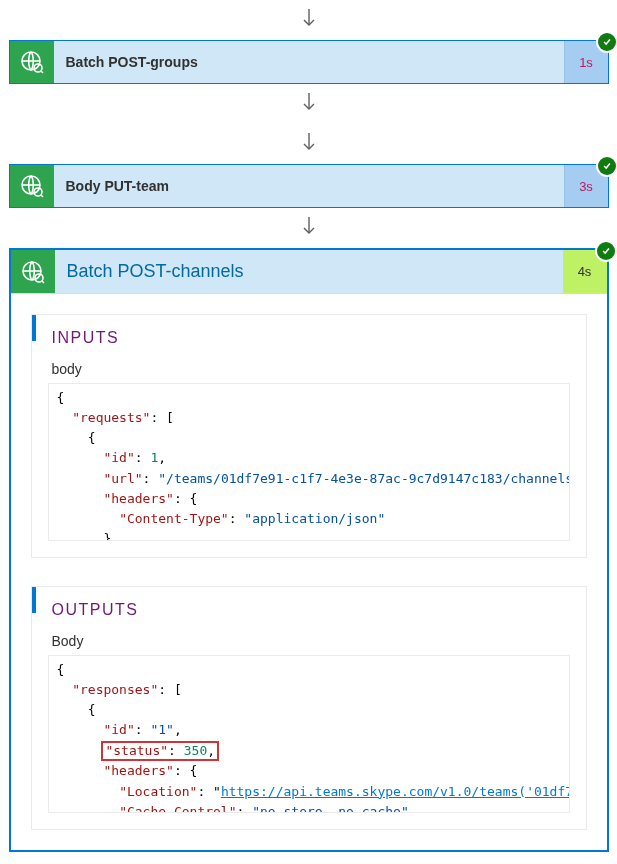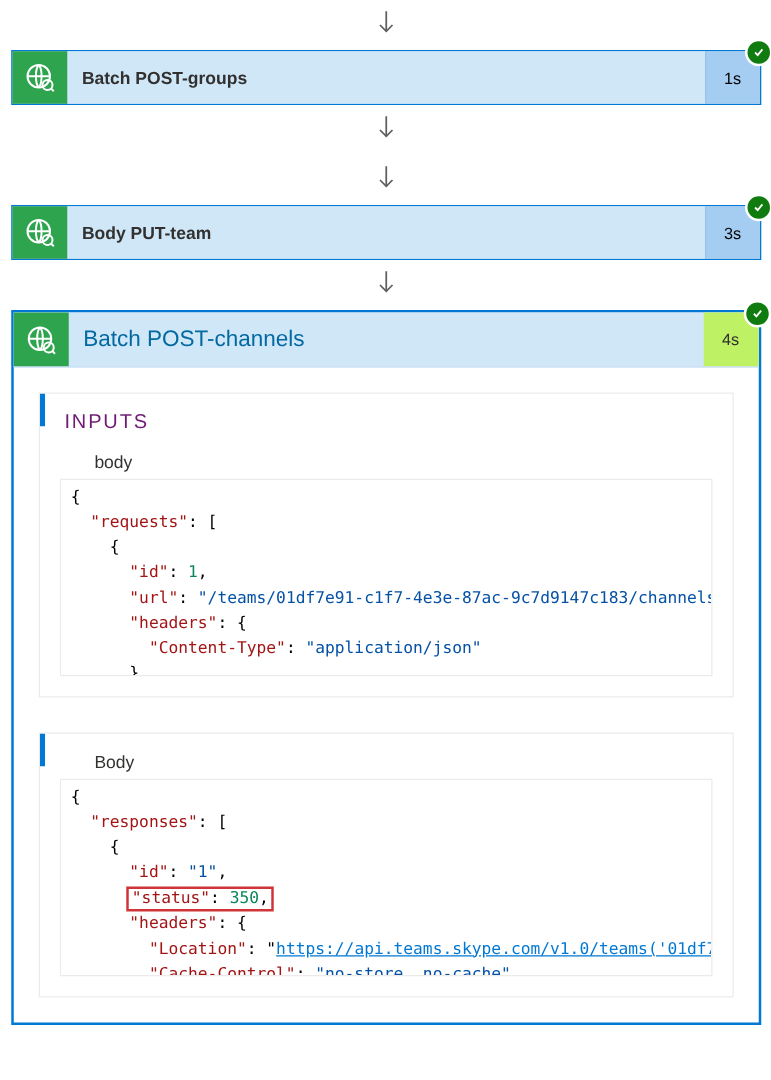--- a/index.html
+++ b/index.html
@@ -42,21 +42,21 @@
     font-size: 14px;
     color: #323130;
     background: #d0e7f8;
     font-weight: bold;
   }
   .card .time {
     width: 44px;
     background: #a4cdf1;
     display: flex; align-items: center; justify-content: center;
     font-size: 13px;
-    color: #000000;
+    color: #be185d;
     border-left: 1px solid rgba(0,0,0,0.05);
   }
   .badge {
     position: absolute;
     top: -8px; right: -8px;
     width: 18px; height: 18px;
     background: #107c10;
     border-radius: 50%;
     display: flex; align-items: center; justify-content: center;
     color: #fff;
@@ -119,21 +119,20 @@
     color: #701a75;
     font-weight: 400;
     margin-bottom: 14px;
     padding-left: 4px;
   }
   .field-label {
     font-size: 14px;
     color: #323130;
     margin-bottom: 6px;
     padding-left: 4px;
-    margin-left: 24px;
   }
   .code-box {
     border: 1px solid #edebe9;
     background: #ffffff;
     padding: 4px 2px 0 8px;
     height: 158px;
     overflow: auto;
     font-family: Consolas, Menlo, Monaco, monospace;
     font-size: 13px;
     line-height: 1.55;
@@ -265,20 +264,21 @@
     <span class="tok-punc">{</span>
       <span class="tok-key">"id"</span><span class="tok-punc">: </span><span class="tok-num">1</span><span class="tok-punc">,</span>
       <span class="tok-key">"url"</span><span class="tok-punc">: </span><span class="tok-str">"/teams/01df7e91-c1f7-4e3e-87ac-9c7d9147c183/channels"</span>
       <span class="tok-key">"headers"</span><span class="tok-punc">: {</span>
         <span class="tok-key">"Content-Type"</span><span class="tok-punc">: </span><span class="tok-str">"application/json"</span>
       <span class="tok-punc">}</span>
 </div></div>
       </div>
 
       <div class="section">
+        <div class="section-title">OUTPUTS</div>
         <div class="field-label">Body</div>
         <div class="code-box" id="outputs-code"><div style="min-width:720px"><span class="tok-punc">{</span>
   <span class="tok-key">"responses"</span><span class="tok-punc">: [</span>
     <span class="tok-punc">{</span>
       <span class="tok-key">"id"</span><span class="tok-punc">: </span><span class="tok-str">"1"</span><span class="tok-punc">,</span>
       <span class="hl-box"><span class="tok-key">"status"</span><span class="tok-punc">: </span><span class="tok-num">350</span><span class="tok-punc">,</span></span>
       <span class="tok-key">"headers"</span><span class="tok-punc">: {</span>
         <span class="tok-key">"Location"</span><span class="tok-punc">: "</span><span class="tok-link">https://api.teams.skype.com/v1.0/teams('01df7e91</span>
         <span class="tok-key">"Cache-Control"</span><span class="tok-punc">: </span><span class="tok-str">"no-store, no-cache"</span>
 </div></div>

